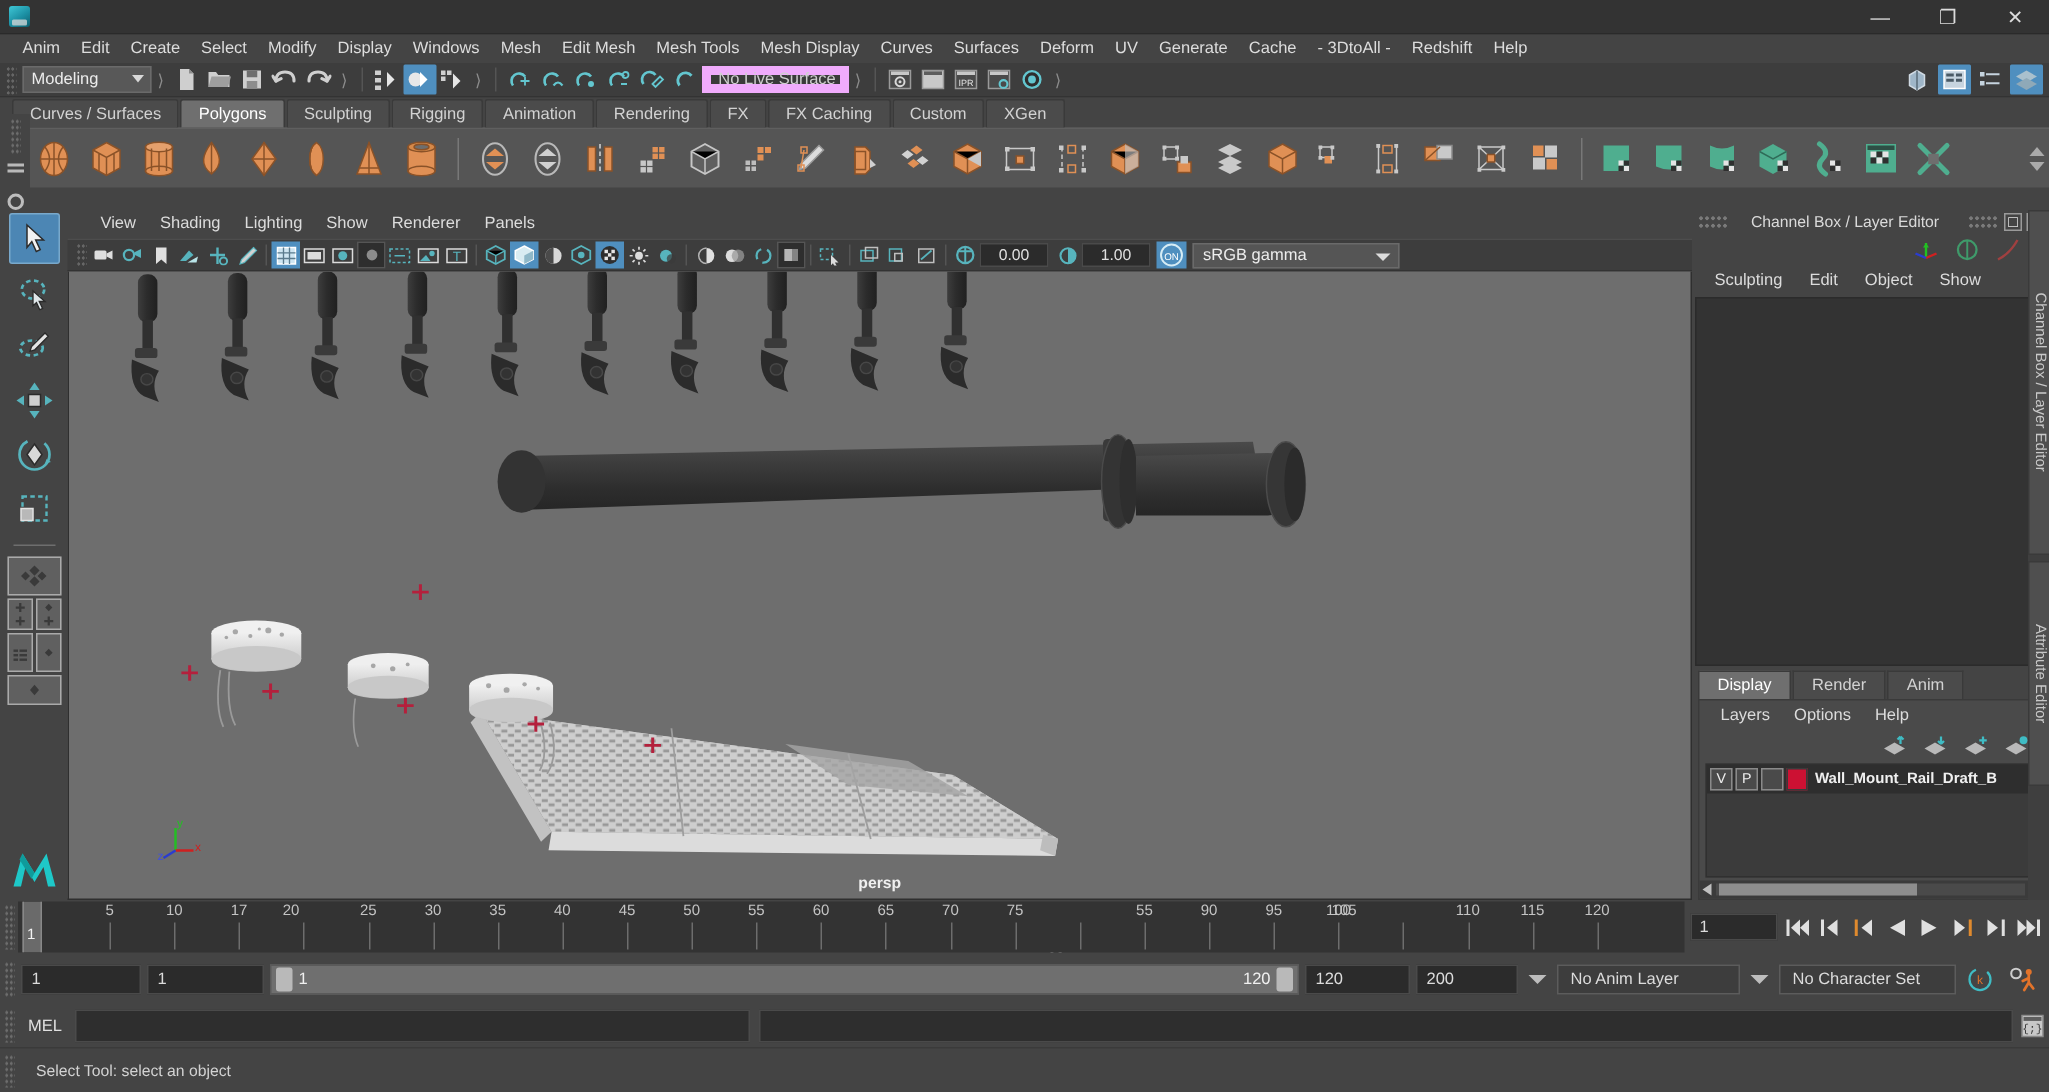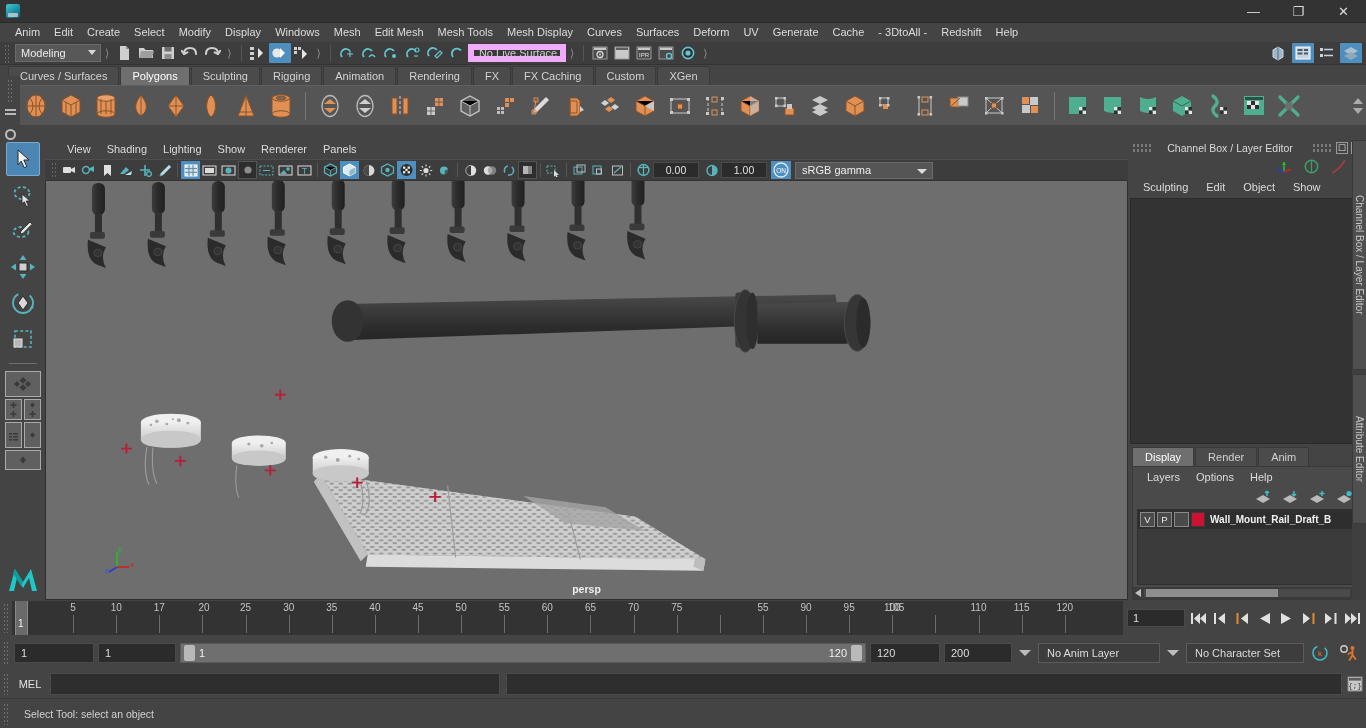--- a/index.html
+++ b/index.html
@@ -1389,21 +1389,21 @@
       <div class="tl-cursor">
         <span>1</span>
       </div>
     <div class="tl-tick" style="left: 61.1148px;"></div>
         <div class="tl-lab" style="left: 61.1148px;">5</div>
         <div class="tl-tick" style="left: 104.23px;"></div>
         <div class="tl-lab" style="left: 104.23px;">10</div>
         <div class="tl-tick" style="left: 147.344px;"></div>
         <div class="tl-lab" style="left: 147.344px;">17</div>
         <div class="tl-tick" style="left: 190.459px;"></div>
-        <div class="tl-lab" style="left: 192px; text-align: center;">20</div>
+        <div class="tl-lab" style="left: 182px; text-align: center;">20</div>
         <div class="tl-tick" style="left: 233.574px;"></div>
         <div class="tl-lab" style="left: 233.574px;">25</div>
         <div class="tl-tick" style="left: 276.689px;"></div>
         <div class="tl-lab" style="left: 276.689px;">30</div>
         <div class="tl-tick" style="left: 319.803px;"></div>
         <div class="tl-lab" style="left: 319.803px;">35</div>
         <div class="tl-tick" style="left: 362.918px;"></div>
         <div class="tl-lab" style="left: 362.918px;">40</div>
         <div class="tl-tick" style="left: 406.033px;"></div>
         <div class="tl-lab" style="left: 406.033px;">45</div>

